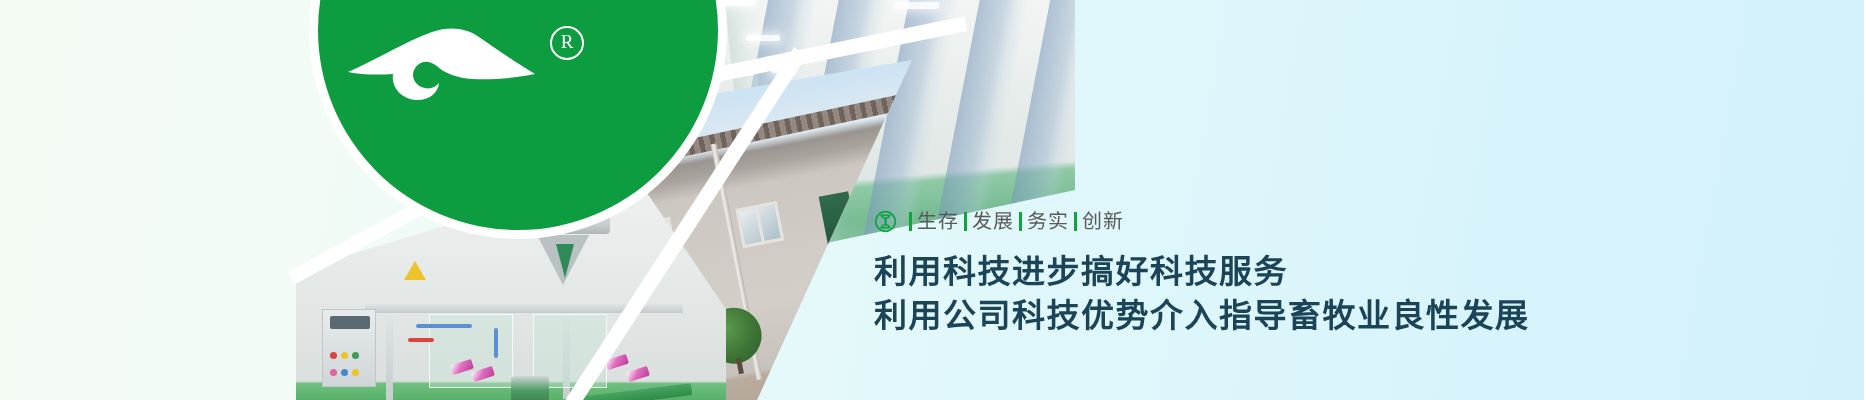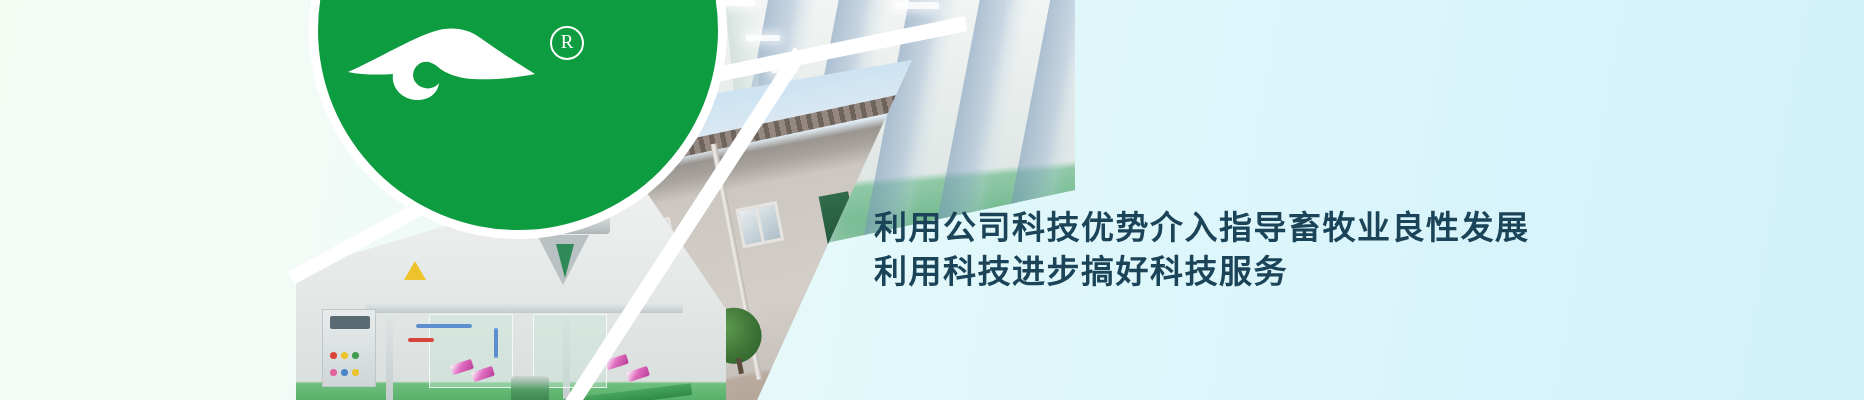--- a/index.html
+++ b/index.html
@@ -490,18 +490,36 @@
     <div class="logo-inner">
       <svg class="logo-mark" viewBox="0 0 190 78">
         <path fill="#ffffff" d="M2 48 C 30 36, 58 18, 86 8 C 104 2, 120 4, 133 13 C 152 26, 172 40, 189 50 C 170 54, 148 56, 126 55 C 112 54, 100 50, 92 43 C 86 38, 79 36, 73 40 C 66 45, 65 54, 71 60 C 77 66, 88 66, 93 59 C 92 70, 81 77, 70 76 C 55 75, 45 63, 47 50 C 33 51, 16 51, 2 48 Z"></path>
       </svg>
       <div class="logo-r">R</div>
     </div>
   </div>
 
   <div class="text-block">
 
-
+    <div class="slogan-row">
+      <svg class="slogan-badge" viewBox="0 0 24 24">
+        <circle cx="12" cy="12" r="10.2" fill="none" stroke="#10a43f" stroke-width="1.8"></circle>
+        <path d="M7.4 5.6 L16.6 5.6 M7.4 18.4 L16.6 18.4" stroke="#10a43f" stroke-width="1.6" stroke-linecap="round"></path>
+        <path d="M7.6 5.8 C 9 9.6, 15 9.6, 16.4 5.8 M7.6 18.2 C 9 14.4, 15 14.4, 16.4 18.2" fill="none" stroke="#10a43f" stroke-width="1.5"></path>
+        <rect x="10.9" y="8.4" width="2.2" height="7.2" rx="1" fill="#10a43f"></rect>
+      </svg>
+      <div class="slogan-words">
+        <span class="slogan-bar"></span>
+        <span>生存</span>
+        <span class="slogan-bar"></span>
+        <span>发展</span>
+        <span class="slogan-bar"></span>
+        <span>务实</span>
+        <span class="slogan-bar"></span>
+        <span>创新</span>
+      </div>
+    </div>
+
+    <div class="headline">利用科技进步搞好科技服务</div>
     <div class="headline">利用公司科技优势介入指导畜牧业良性发展</div>
-    <div class="headline">利用科技进步搞好科技服务</div>
   </div>
 
 </div>
 
 </body></html>

